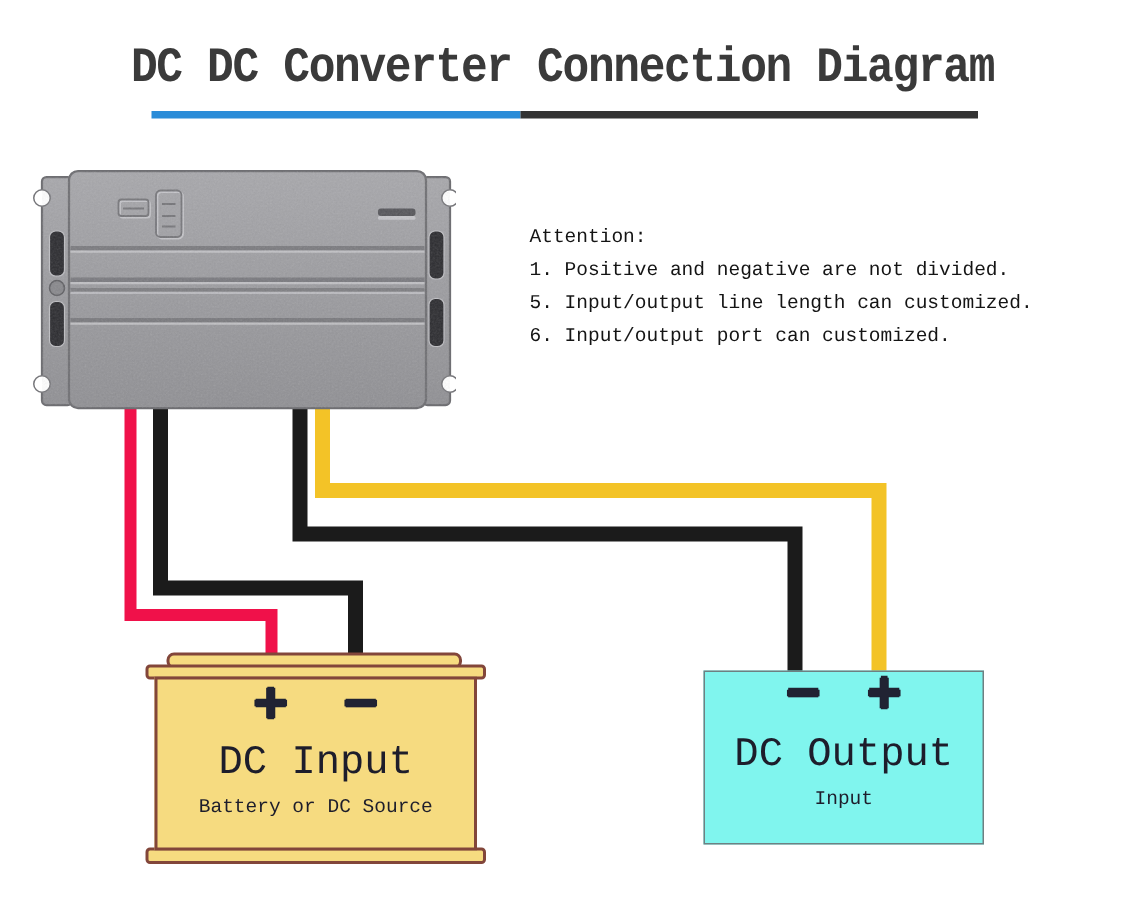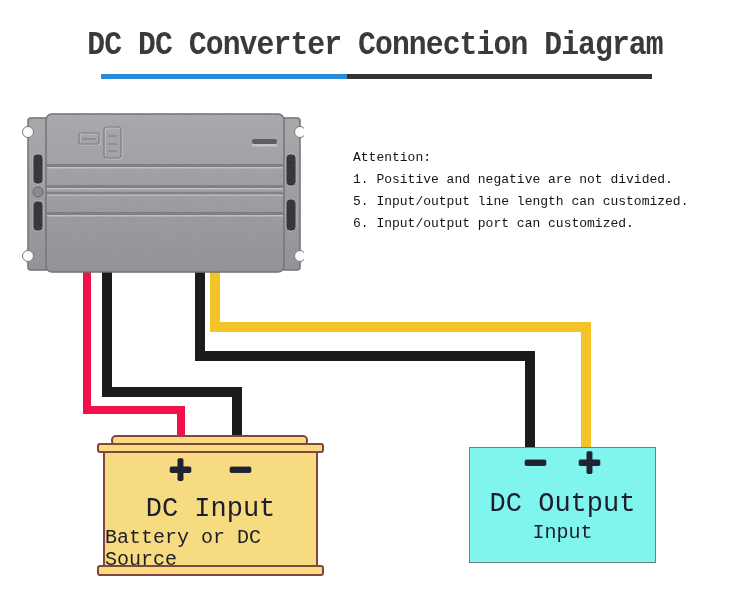--- a/index.html
+++ b/index.html
@@ -39,21 +39,21 @@
   }
   
   .sym-row{display:flex;align-items:center;justify-content:center;height:36px;margin-top:2px;}
   .sym{
     font-size:40px;font-weight:bold;line-height:36px;color:#212333;
     text-shadow:0.8px 0 currentColor,-0.8px 0 currentColor,0 0.8px currentColor,0 -0.8px currentColor;
   }
   .battery .sym-row{gap:36px;}
   .loadbox .sym-row{gap:30px;margin-top:0;}
   .box-title{font-size:27px;color:#1d1d2b;margin-top:5px;line-height:26px;}
-  .box-sub{font-size:20px;color:#1d1d2b;margin-top:5px;line-height:22px;}
+  .box-sub{font-size:13px;color:#1d1d2b;margin-top:5px;line-height:22px;}
   .loadbox .box-title{margin-top:7px;}
 </style>
 </head>
 <body>
 
 <div class="canvas">
 
   <div class="page-title">DC DC Converter Connection Diagram</div>
   <div class="title-underline">
     <div class="seg-blue" style="background-color: rgb(42, 140, 216);"></div>

